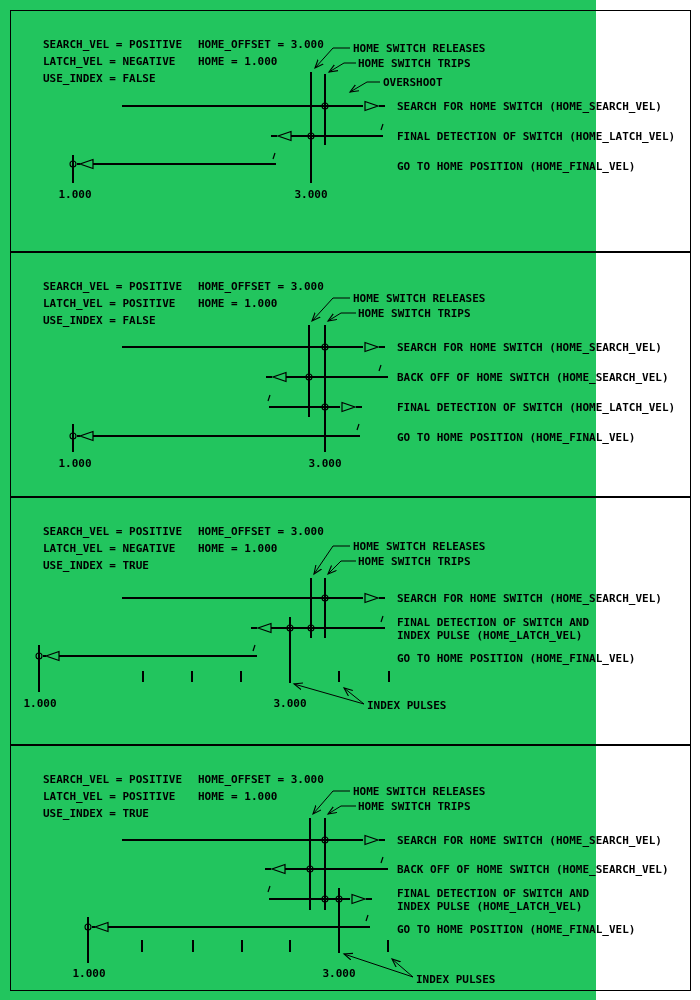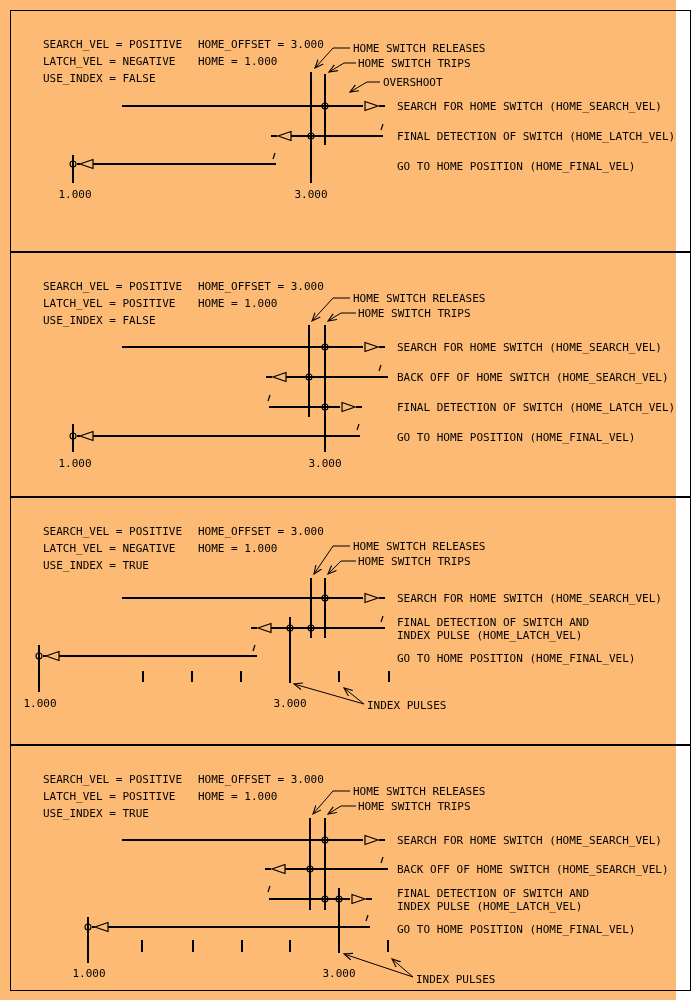--- a/index.html
+++ b/index.html
@@ -1,16 +1,16 @@
 <!DOCTYPE html>
 <html><head>
 <meta charset="utf-8">
 <style>
   html,body{margin:0;padding:0;background:#fff;}
-  .canvas{position:relative;width:676px;height:1000px;background:#fdba74;}
+  .canvas{position:relative;width:596px;height:1000px;background:#22c55e;font-weight:bold;}
   svg text{font-family:"DejaVu Sans Mono","Liberation Mono",monospace;font-size:11px;fill:#000;dominant-baseline:central;}
   svg .tc{text-anchor:middle;}
   .ln{stroke:#000;stroke-width:1.2;fill:none;shape-rendering:crispEdges;}
   .lnv{stroke:#000;stroke-width:1.2;fill:none;shape-rendering:crispEdges;}
   .tail{stroke:#000;stroke-width:2.4;fill:none;shape-rendering:crispEdges;}
   .tri{fill:none;stroke:#000;stroke-width:1.2;}
   .dm{fill:none;stroke:#000;stroke-width:1.1;}
   .tick{stroke:#000;stroke-width:1.2;fill:none;}
   .lnd{stroke:#000;stroke-width:1;fill:none;}
   .frame{fill:none;stroke:#000;stroke-width:1.5;shape-rendering:crispEdges;}

